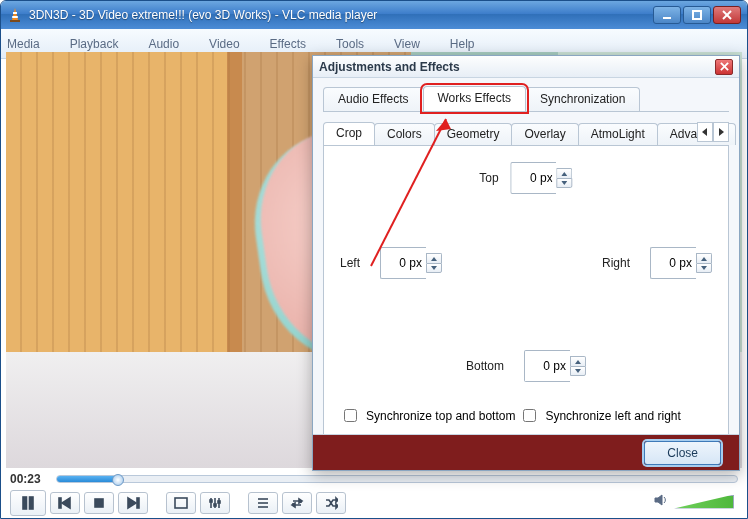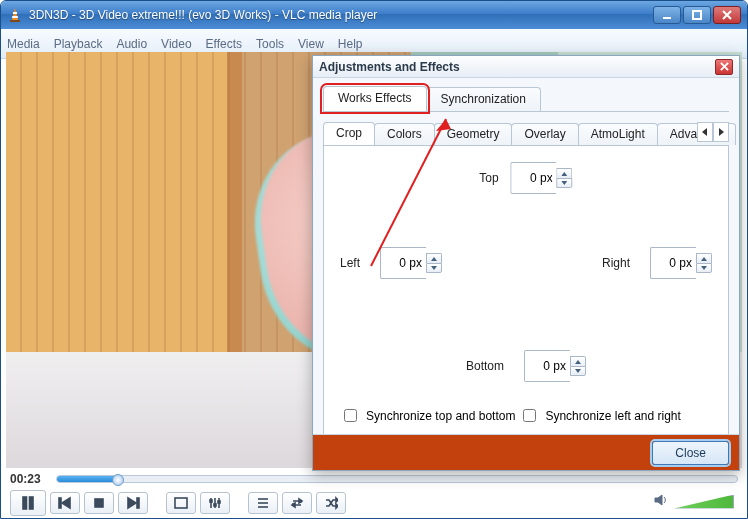--- a/index.html
+++ b/index.html
@@ -8,21 +8,21 @@
   
   .window { position: absolute; inset: 0; border: 1px solid #1b4f8a; border-radius: 6px 6px 0 0; overflow: hidden; background: #fff; }
   .titlebar { height: 28px; background: linear-gradient(#6ca7e0,#3e7ecb 45%,#2f6fb8 46%,#4c8cd6); display: flex; align-items: center; padding: 0 6px; color: #fff; }
   .titlebar .icon { width: 16px; height: 16px; margin-right: 6px; }
   .title-text { flex: 1; text-shadow: 0 1px 1px rgba(0,0,0,.4); }
   .win-btns { display: flex; gap: 2px; }
   .win-btn { width: 28px; height: 18px; border: 1px solid #275a94; border-radius: 3px; background: linear-gradient(#7db3e6,#4b86c7); display:flex; align-items:center; justify-content:center; color:#fff; }
   .win-btn.close { background: linear-gradient(#e07b7b,#c23838); border-color:#7a1f1f; }
   .win-btn svg { width:10px; height:10px; stroke:#fff; stroke-width:2; fill:none; }
 
-  .menubar { height: 30px; background: linear-gradient(#f7fbff,#e3edf7); border-bottom: 1px solid #c5d5e6; display:flex; align-items:center; padding: 12px 6px; gap: 14px; color: #5a6b84; }
+  .menubar { height: 30px; background: linear-gradient(#f7fbff,#e3edf7); border-bottom: 1px solid #c5d5e6; display:flex; align-items:center; padding: 12px 6px; gap: 30px; color: #5a6b84; }
   .menubar span { cursor: default; }
 
   .content { position: absolute; top: 51px; bottom: 50px; left: 5px; right: 5px; }
   .video { position: absolute; inset: 0; background: linear-gradient(90deg,#e8b46a 0 30%,#c88a4e 30% 32%,#d0a270 32% 55%,#a6cbbf 55% 75%,#c9e0d4 75% 100%); overflow:hidden; }
   .video::before { content:""; position:absolute; left:0; top:0; width:55%; height:100%; background: repeating-linear-gradient(90deg, rgba(255,210,150,.0) 0 14px, rgba(160,110,60,.25) 14px 16px); }
   .video::after { content:""; position:absolute; left:0; bottom:0; right:0; height:28%; background: linear-gradient(#f0eff0,#ddd8dc); }
   .hand { position:absolute; left:35%; top:18%; width:28%; height:55%; background: radial-gradient(circle at 40% 40%, #f7d2cc, #e4a49c); border-radius: 40% 30% 35% 45%; transform: rotate(-8deg); filter: blur(1px); mix-blend-mode: normal; }
   .hand.cyan { background: radial-gradient(circle at 40% 40%, #bfe7e4, #7fcac3); transform: translate(-6px,4px) rotate(-8deg); }
 
   .controlbar { position:absolute; left:5px; right:5px; bottom:4px; height:44px;font-weight:bold; }
@@ -79,21 +79,21 @@
   .lbl { color:#222; }
   .pos-top { position:absolute; left:50%; top:0; transform:translateX(-50%); display:flex; align-items:center; gap:12px; }
   .pos-left { position:absolute; left:0; top:46%; transform:translateY(-50%); display:flex; align-items:center; gap:20px; }
   .pos-right { position:absolute; right:0; top:46%; transform:translateY(-50%); display:flex; align-items:center; gap:20px; }
   .pos-bottom { position:absolute; left:50%; bottom:0; transform:translateX(-50%); display:flex; align-items:center; gap:20px; }
 
   .checks { position:absolute; left:16px; bottom:10px; display:flex; flex-direction:row; gap:4px; }
   .chk { display:flex; align-items:center; gap:6px; }
   .chk input { width:13px; height:13px; }
 
-  .dlg-footer { position:absolute; left:0; right:0; bottom:0; height:36px; border-top:1px solid #c8d5e2; display:flex; align-items:center; justify-content:flex-end; padding:0 10px; background:#c2410c; }
+  .dlg-footer { position:absolute; left:0; right:0; bottom:0; height:36px; border-top:1px solid #c8d5e2; display:flex; align-items:center; justify-content:flex-end; padding:0 18px; background:#7f1d1d; }
   .btn-close { padding: 4px 22px; border:1px solid #3f7ab8; border-radius:3px; background: linear-gradient(#eef5fc,#d6e6f6); box-shadow: 0 0 0 2px #a6cdef; color:#1a3a5a; }
 
   
   .arrow-annot { position:absolute; left:351px; top:101px; width:120px; height:170px; pointer-events:none; }
   .arrow-annot svg { width:100%; height:100%; }
 </style>
 </head>
 <body>
 
 <div class="window">
@@ -232,20 +232,21 @@
     <span class="spacer"></span>
     <div class="dlg-close">
         <svg viewBox="0 0 10 10">
           <line x1="1" y1="1" x2="9" y2="9"></line>
           <line x1="9" y1="1" x2="1" y2="9"></line>
         </svg>
       </div>
   </div>
   <div class="dlg-body">
     <div class="tabrow">
+      <div class="tab">Audio Effects</div>
       <div class="tab active highlight">Works Effects</div>
       <div class="tab">Synchronization</div>
     </div>
 
     <div class="subtab-wrap">
       <div class="subtabrow">
         <div class="subtab active">Crop</div>
         <div class="subtab">Colors</div>
         <div class="subtab">Geometry</div>
         <div class="subtab">Overlay</div>

